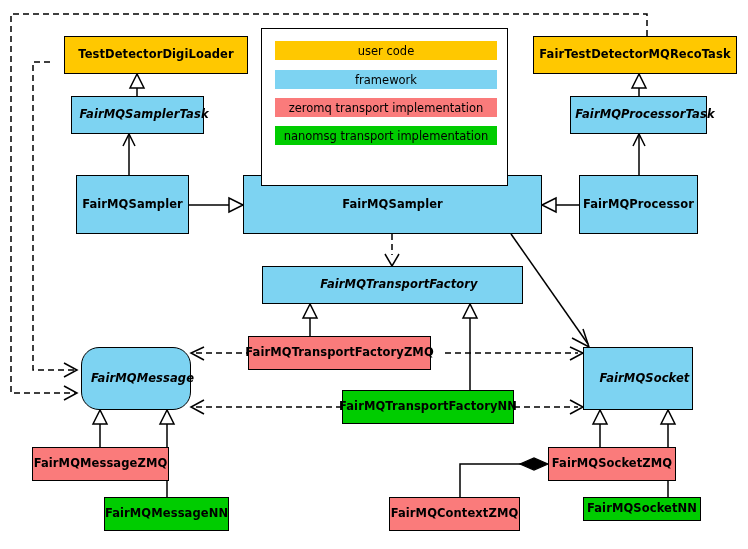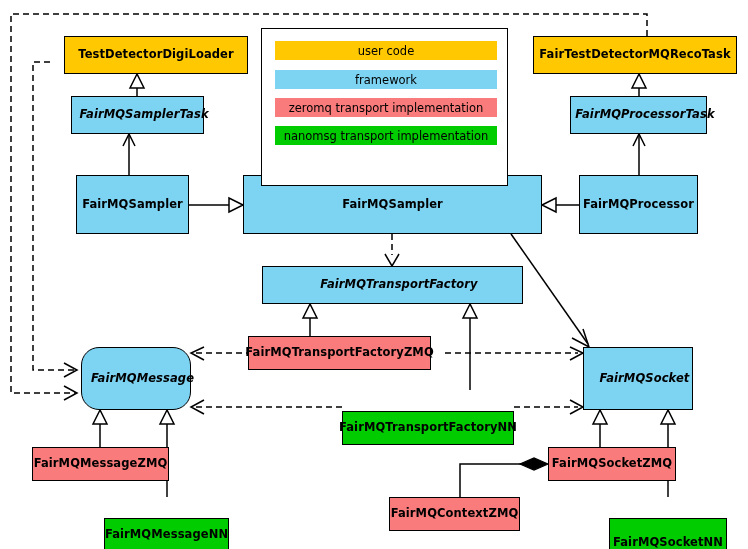--- a/index.html
+++ b/index.html
@@ -40,21 +40,21 @@
     letter-spacing: 0.1px;
     z-index: 3;
   }
   .node.abstract {
     font-style: italic;
     padding-left: 13px;
   }
   .node.user      { background: #FFC800; }
   .node.framework { background: #7DD3F2; }
   .node.zmq       { background: #FA7B7B; }
-  .node.nn        { background: #00CC00; margin-top: 21px; }
+  .node.nn        { background: #00CC00; }
 
   
   #legend {
     position: absolute;
     left: 261px;
     top: 28px;
     width: 247px;
     height: 158px;
     box-sizing: border-box;
     border: 1.6px solid #000000;
@@ -276,18 +276,18 @@
       </div>
       <div class="node nn" style="left: 104px; top: 497px; width: 125px; height: 34px;">
         <span>FairMQMessageNN</span>
       </div>
       <div class="node zmq" style="left: 548px; top: 447px; width: 128px; height: 34px;">
         <span>FairMQSocketZMQ</span>
       </div>
       <div class="node zmq" style="left: 389px; top: 497px; width: 131px; height: 34px;">
         <span>FairMQContextZMQ</span>
       </div>
-      <div class="node nn" style="left: 609px; top: 497px; width: 118px; height: 49px; text-align: center;">
+      <div class="node nn" style="left: 583px; top: 497px; width: 118px; height: 24px; text-align: center;">
         <span>FairMQSocketNN</span>
       </div>
     </div>
 
 </div>
 
 </body></html>

